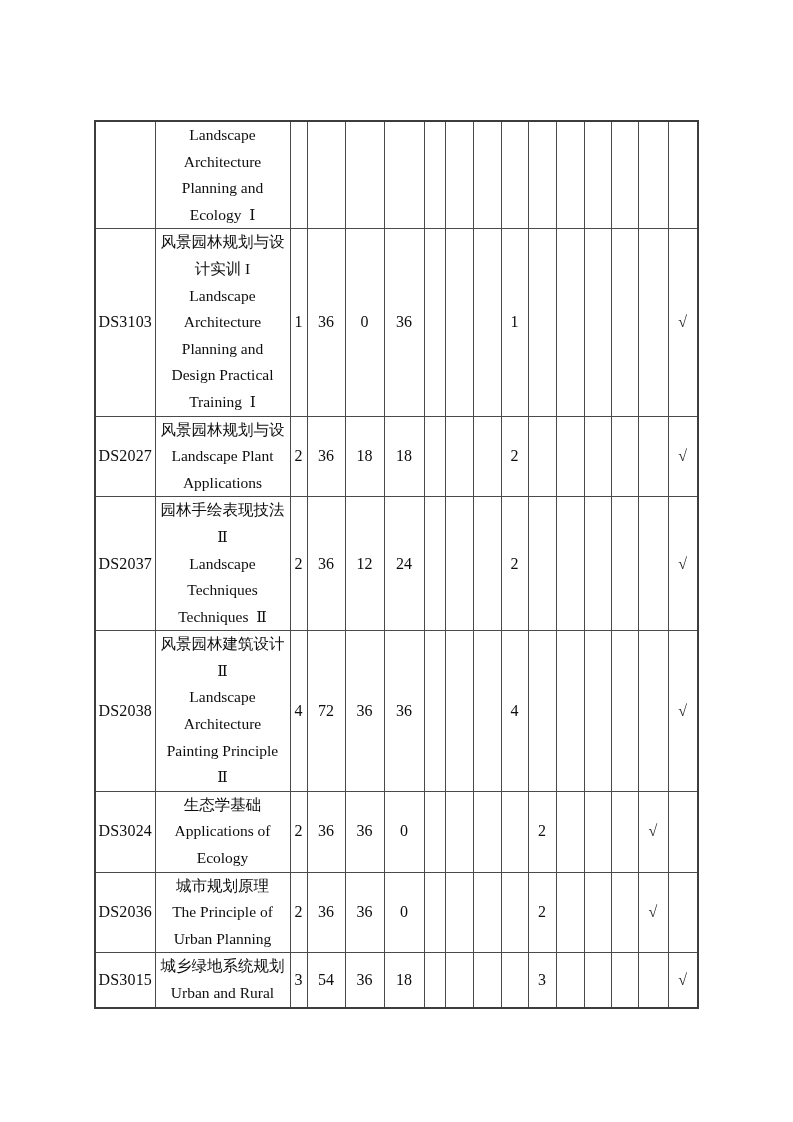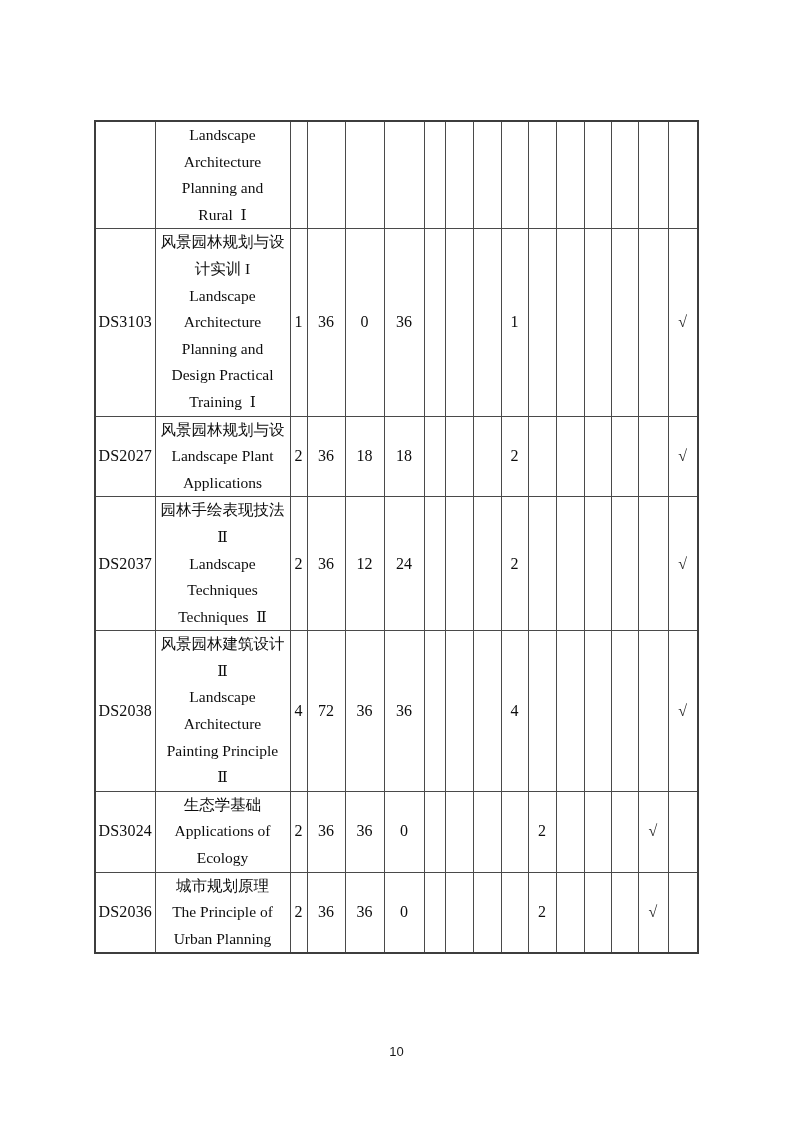--- a/index.html
+++ b/index.html
@@ -90,21 +90,21 @@
       <col style="width:30px">
       <col style="width:30px">
     </colgroup>
     <tbody id="table-body">
         <tr>
           <td class="code-cell"></td>
           <td>
             <span class="name-line">Landscape</span>
             <span class="name-line">Architecture</span>
             <span class="name-line">Planning and</span>
-            <span class="name-line">Rural  Ⅰ</span>
+            <span class="name-line">Ecology  Ⅰ</span>
           </td>
           <td></td>
           <td></td>
           <td></td>
           <td></td>
           <td></td>
           <td></td>
           <td></td>
           <td></td>
           <td></td>
@@ -248,18 +248,38 @@
           <td></td>
           <td></td>
           <td></td>
           <td>2</td>
           <td></td>
           <td></td>
           <td></td>
           <td class="mark-cell">√</td>
           <td class="mark-cell"></td>
         </tr>
+        <tr>
+          <td class="code-cell">DS3015</td>
+          <td>
+            <span class="name-line">城乡绿地系统规划</span>
+            <span class="name-line">Urban and Rural</span>
+          </td>
+          <td>3</td>
+          <td>54</td>
+          <td>36</td>
+          <td>18</td>
+          <td></td>
+          <td></td>
+          <td></td>
+          <td></td>
+          <td>3</td>
+          <td></td>
+          <td></td>
+          <td></td>
+          <td class="mark-cell"></td>
+          <td class="mark-cell">√</td>
+        </tr>
       </tbody>
   </table>
 
-  <div class="page-number">10</div>
 
 </div>
 
 </body></html>

